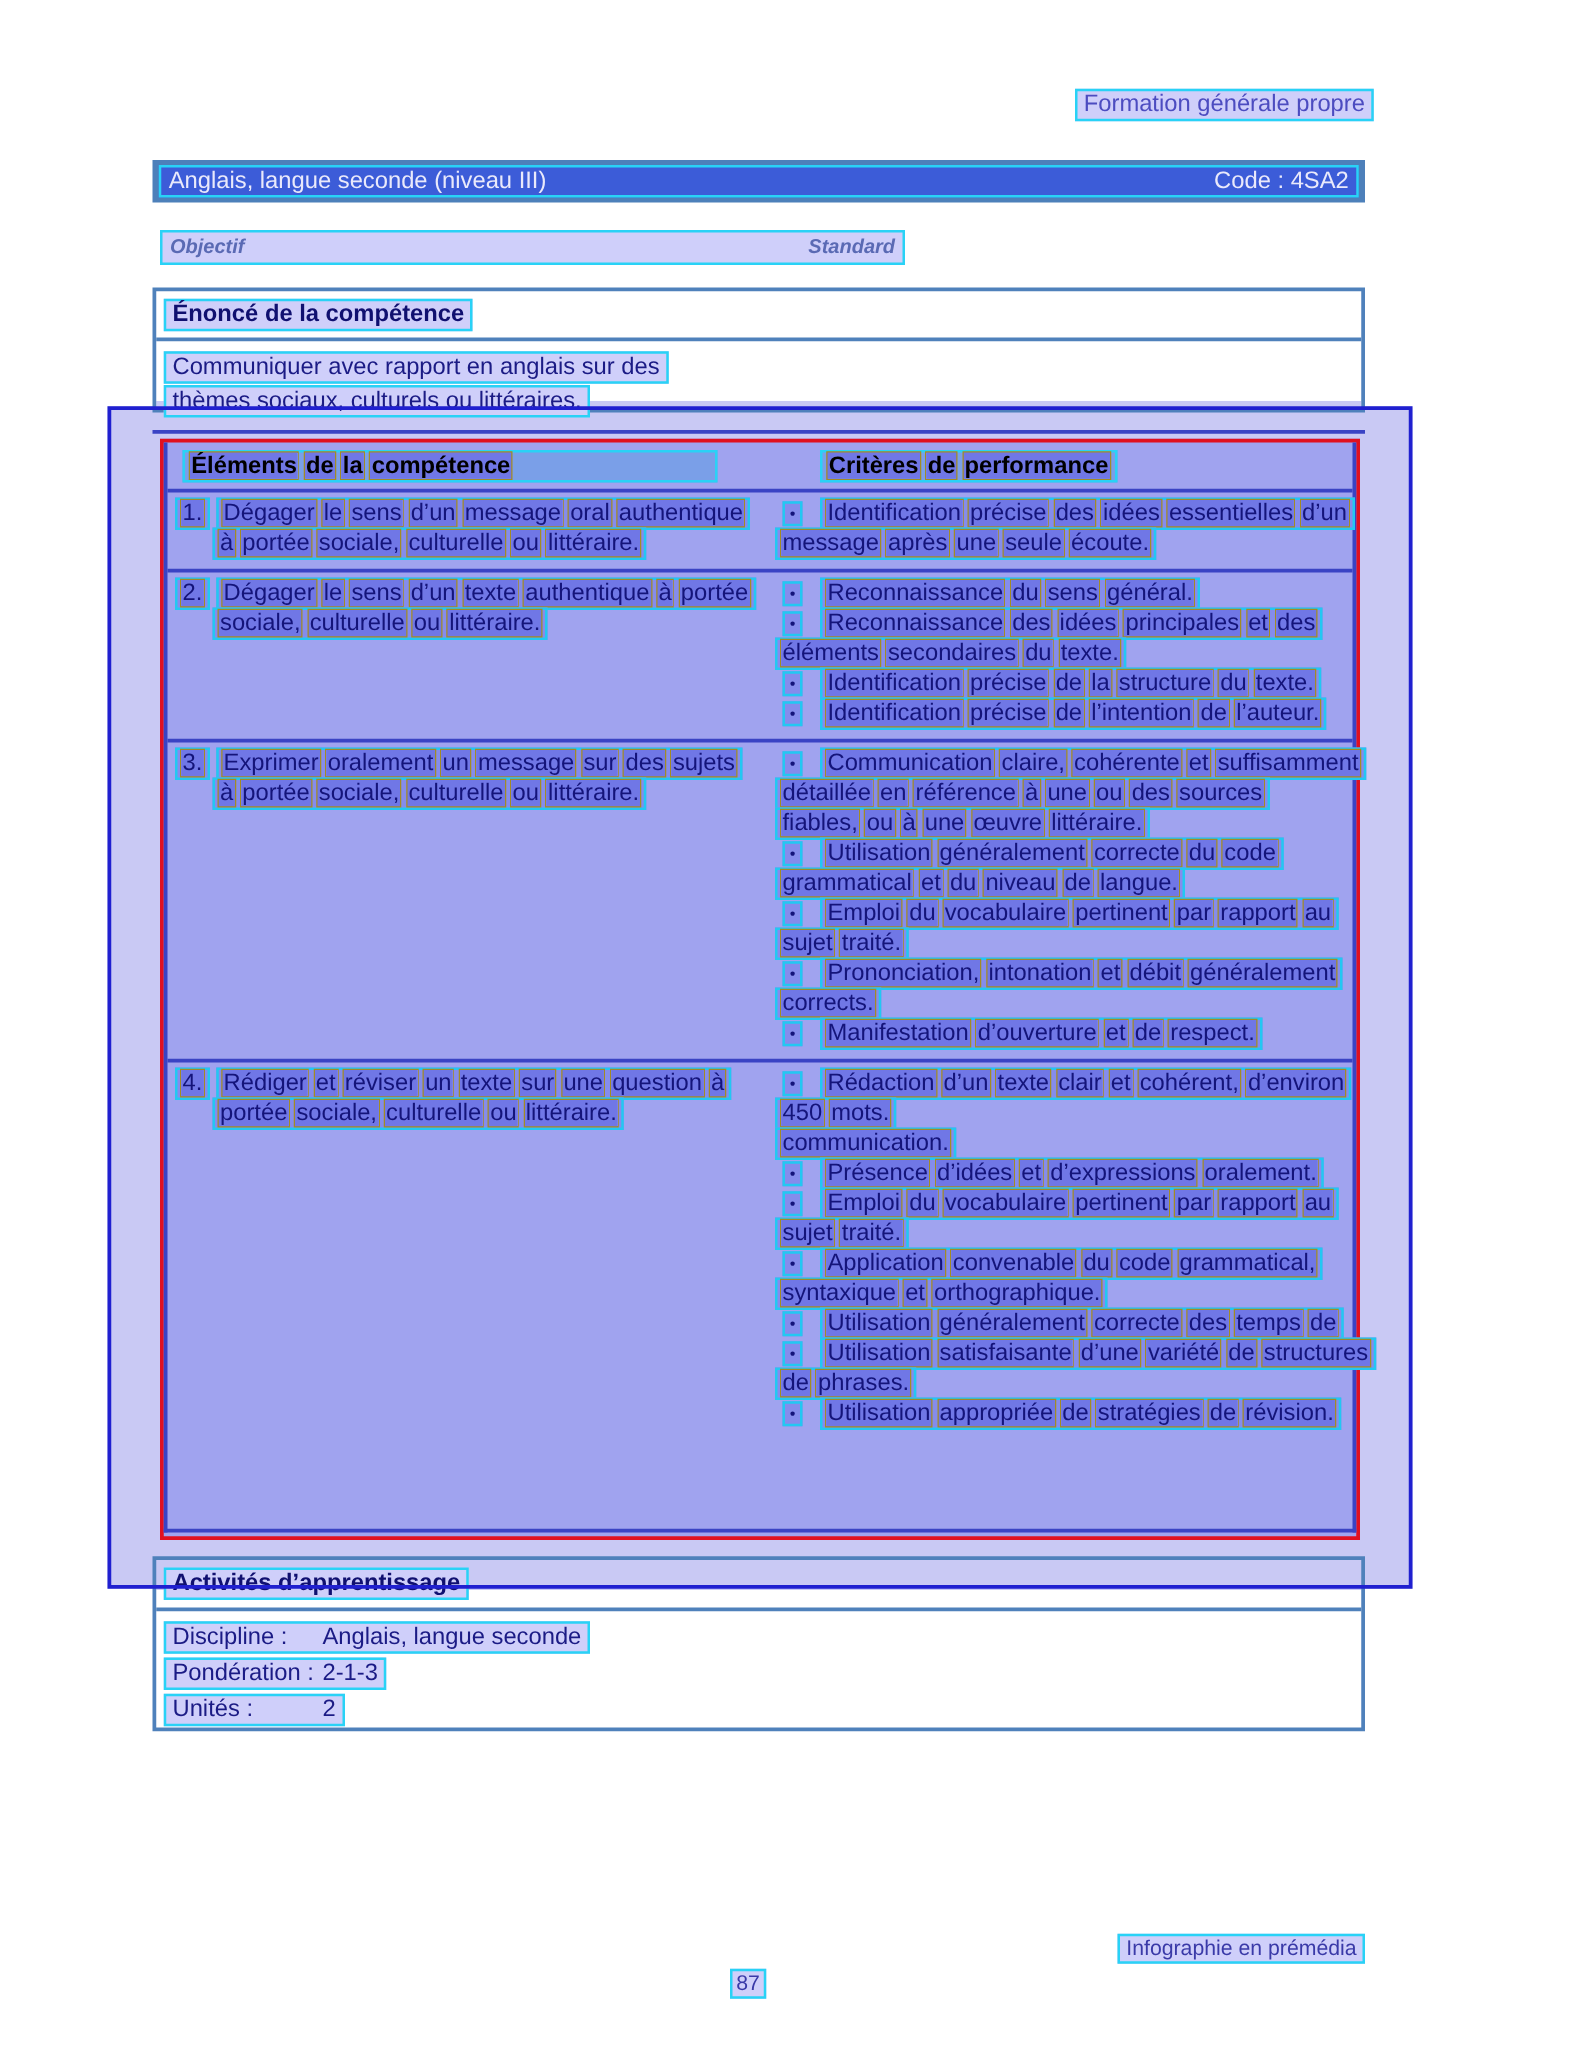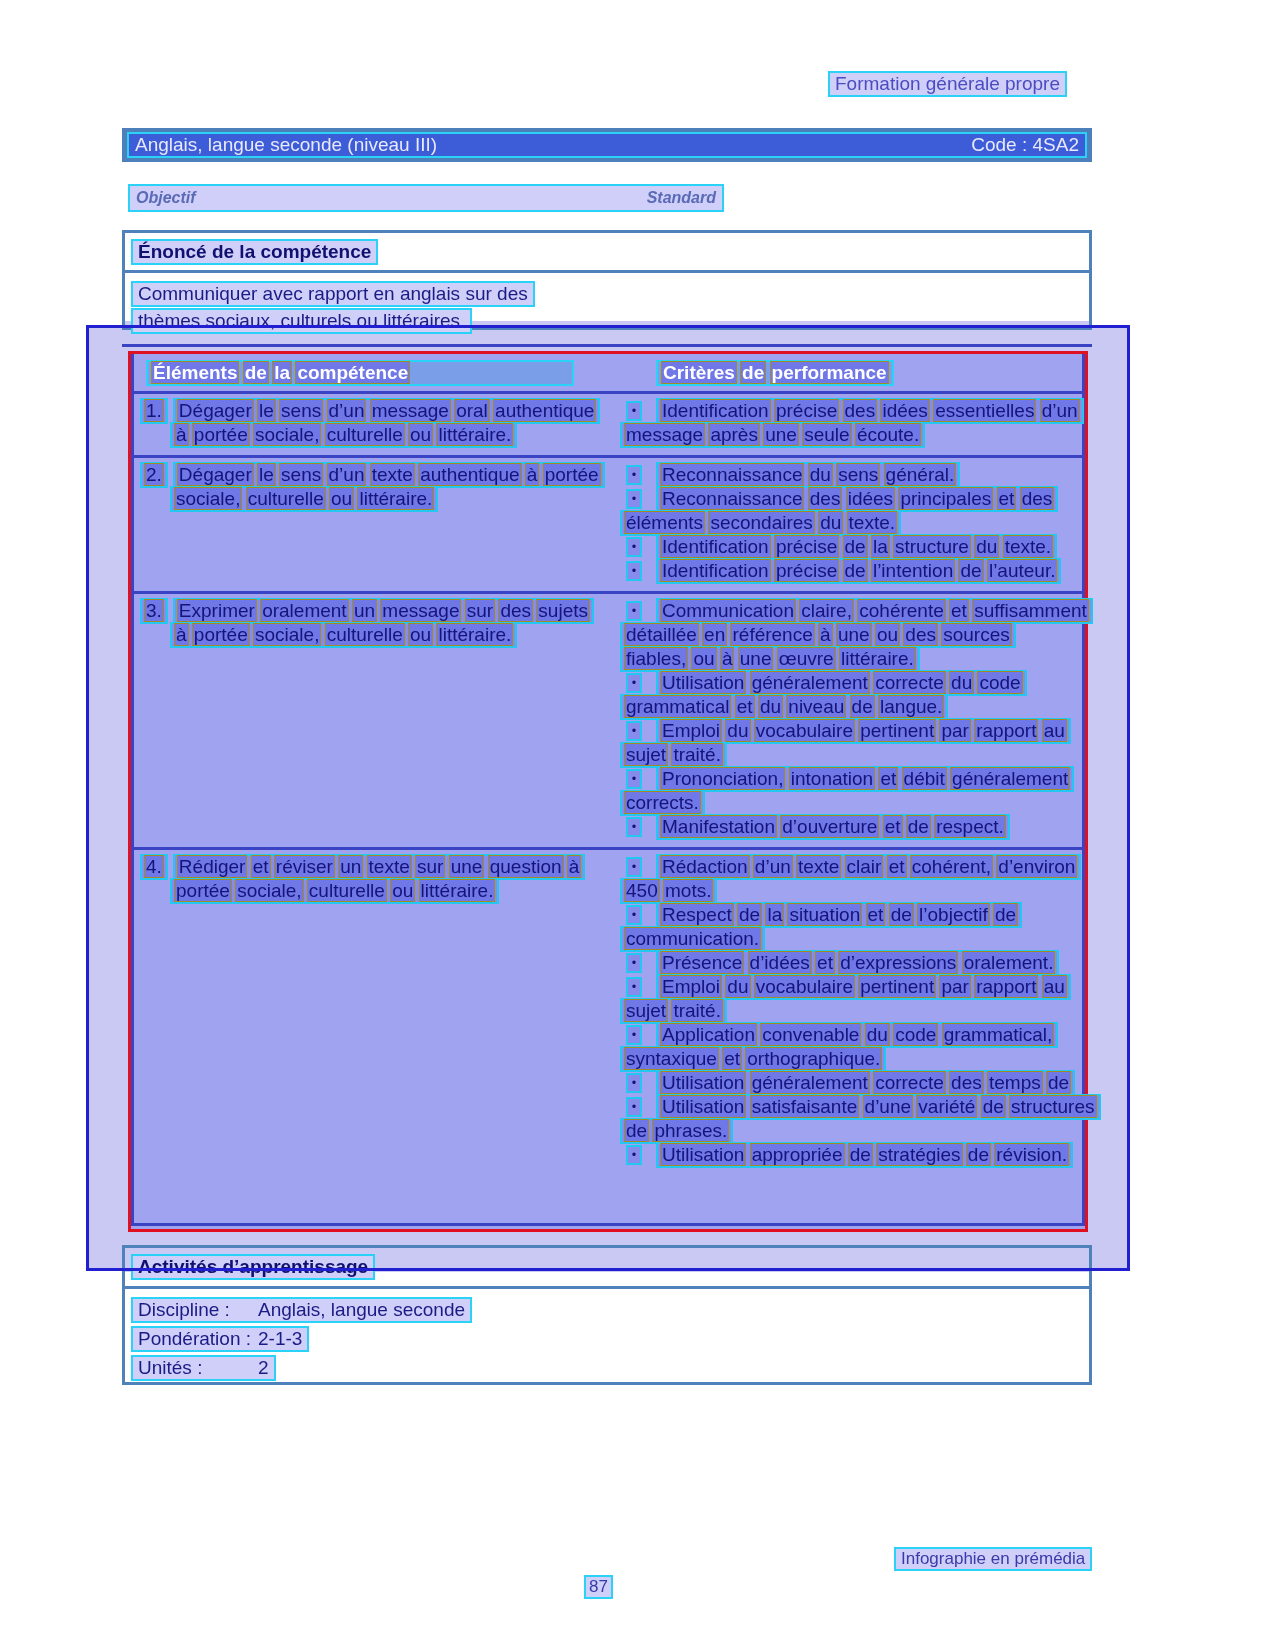--- a/index.html
+++ b/index.html
@@ -5,21 +5,21 @@
   html,body{margin:0;padding:0;background:#ffffff;}
   .page{position:relative;width:1275px;height:1651px;background:#ffffff;
         font-family:"Liberation Sans", sans-serif;color:#14147a;overflow:hidden;}
 
   
   .hl{display:inline-block;background:#cfcffa;border:2px solid #29d2f6;
       color:#1b1b85;padding:0 5px;line-height:22px;font-size:19px;white-space:nowrap;}
 
   
   .corner{position:absolute;left:828px;top:71px;z-index:2;}
-  .corner .hl{color:#4c4cc0;font-size:19px;}
+  .corner .hl{color:#4c4cc0;font-size:19px;margin-left:32px;}
 
   
   .titlebar{position:absolute;left:122px;top:128px;width:970px;height:34px;
             background:#4d80ba;z-index:2;display:flex;align-items:center;}
   .titlestrip{flex:1;margin:0 5px;height:22px;background:#3c5cd8;border:2px solid #29d2f6;
               display:flex;align-items:center;justify-content:space-between;
               color:#e9e9fb;font-size:19px;line-height:22px;padding:0 6px;white-space:nowrap;}
 
   
   .objrow{position:absolute;left:128px;top:184px;width:580px;height:24px;z-index:2;
@@ -45,21 +45,21 @@
 
   
   .toprule{position:absolute;left:122px;top:344px;width:970px;height:3px;
            background:#3a43c4;z-index:2;}
   .ctable{position:absolute;left:128px;top:351px;width:954px;height:875px;z-index:2;
           border:3px solid #e01020;background:#a0a3ef;box-sizing:content-box;}
   .ctable-in{border:3px solid #3a43c4;border-top:none;height:872px;box-sizing:border-box;}
   .thead{display:flex;padding:6px 0 5px;border-bottom:3px solid #3a43c4;}
   .hstrip{display:inline-block;background:#7a9fe8;border:2px solid #29d2f6;
           line-height:22px;padding:0 4px;font-weight:bold;font-size:19px;
-          color:#ffffff;white-space:nowrap;}
+          color:#000000;white-space:nowrap;}
   .hstrip.left{margin-left:6px;min-width:416px;}
   .hstrip.right{margin-left:36px;}
   .trow{display:flex;padding:5px 0 8px;}
   .trow + .trow{border-top:3px solid #3a43c4;}
   .cell-l{width:480px;padding-left:6px;flex:none;}
   .cell-r{flex:1;min-width:0;}
   .lrow{height:24px;line-height:24px;white-space:nowrap;}
   .lrow.ind{margin-left:30px;}
   .lrow.cont{}
   .tl{display:inline-block;background:#858cec;border:2px solid #22c8f2;
@@ -179,21 +179,20 @@
       </div>
 
       <div class="trow">
         <div class="cell-l">
           <div class="lrow"><span class="tl num wz"><span class="w">4.</span></span><span class="tl wz"><span class="w">Rédiger</span> <span class="w">et</span> <span class="w">réviser</span> <span class="w">un</span> <span class="w">texte</span> <span class="w">sur</span> <span class="w">une</span> <span class="w">question</span> <span class="w">à</span></span></div>
           <div class="lrow ind"><span class="tl wz"><span class="w">portée</span> <span class="w">sociale,</span> <span class="w">culturelle</span> <span class="w">ou</span> <span class="w">littéraire.</span></span></div>
         </div>
         <div class="cell-r">
           <div class="lrow"><span class="bm">•</span><span class="tl wz"><span class="w">Rédaction</span> <span class="w">d’un</span> <span class="w">texte</span> <span class="w">clair</span> <span class="w">et</span> <span class="w">cohérent,</span> <span class="w">d’environ</span></span></div>
           <div class="lrow cont"><span class="tl wz"><span class="w">450</span> <span class="w">mots.</span></span></div>
-          <div class="lrow"><span class="bm">•</span><span class="tl wz"><span class="w">Respect</span> <span class="w">de</span> <span class="w">la</span> <span class="w">situation</span> <span class="w">et</span> <span class="w">de</span> <span class="w">l’objectif</span> <span class="w">de</span></span></div>
           <div class="lrow cont"><span class="tl wz"><span class="w">communication.</span></span></div>
           <div class="lrow"><span class="bm">•</span><span class="tl wz"><span class="w">Présence</span> <span class="w">d’idées</span> <span class="w">et</span> <span class="w">d’expressions</span> <span class="w">oralement.</span></span></div>
           <div class="lrow"><span class="bm">•</span><span class="tl wz"><span class="w">Emploi</span> <span class="w">du</span> <span class="w">vocabulaire</span> <span class="w">pertinent</span> <span class="w">par</span> <span class="w">rapport</span> <span class="w">au</span></span></div>
           <div class="lrow cont"><span class="tl wz"><span class="w">sujet</span> <span class="w">traité.</span></span></div>
           <div class="lrow"><span class="bm">•</span><span class="tl wz"><span class="w">Application</span> <span class="w">convenable</span> <span class="w">du</span> <span class="w">code</span> <span class="w">grammatical,</span></span></div>
           <div class="lrow cont"><span class="tl wz"><span class="w">syntaxique</span> <span class="w">et</span> <span class="w">orthographique.</span></span></div>
           <div class="lrow"><span class="bm">•</span><span class="tl wz"><span class="w">Utilisation</span> <span class="w">généralement</span> <span class="w">correcte</span> <span class="w">des</span> <span class="w">temps</span> <span class="w">de</span></span></div>
           <div class="lrow"><span class="bm">•</span><span class="tl wz"><span class="w">Utilisation</span> <span class="w">satisfaisante</span> <span class="w">d’une</span> <span class="w">variété</span> <span class="w">de</span> <span class="w">structures</span></span></div>
           <div class="lrow cont"><span class="tl wz"><span class="w">de</span> <span class="w">phrases.</span></span></div>
           <div class="lrow"><span class="bm">•</span><span class="tl wz"><span class="w">Utilisation</span> <span class="w">appropriée</span> <span class="w">de</span> <span class="w">stratégies</span> <span class="w">de</span> <span class="w">révision.</span></span></div>

